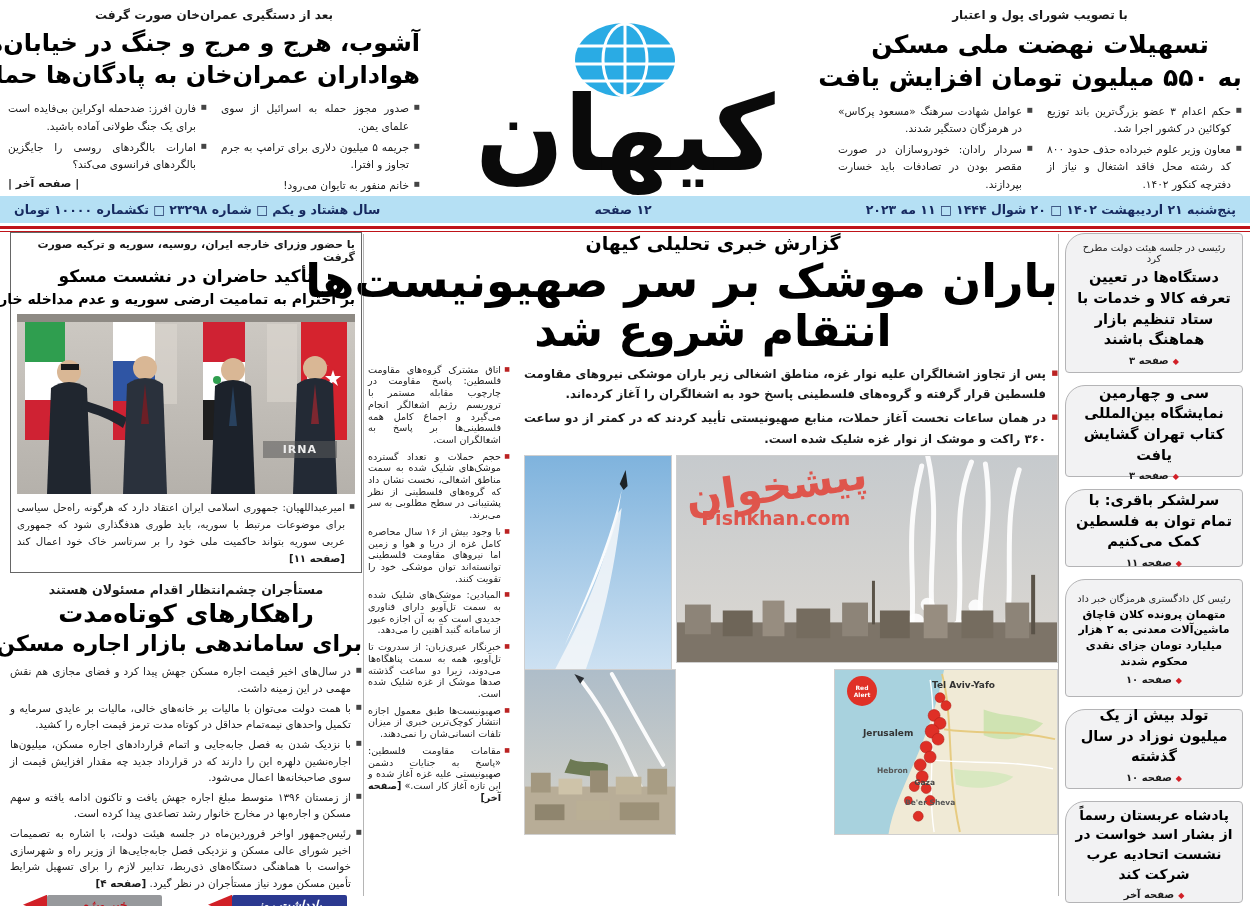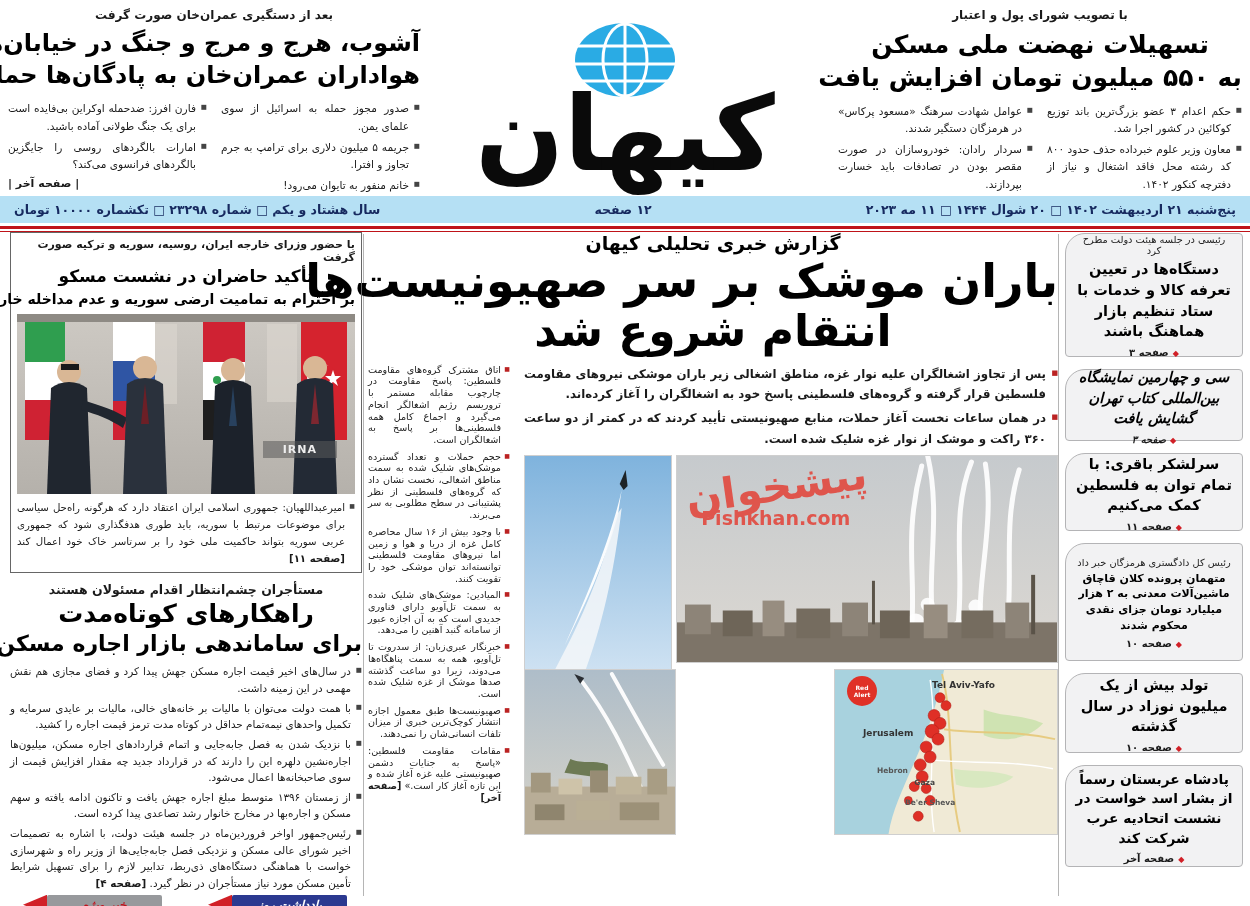--- a/index.html
+++ b/index.html
@@ -146,39 +146,39 @@
     <span>پنج‌شنبه ۲۱ اردیبهشت ۱۴۰۲ □ ۲۰ شوال ۱۴۴۴ □ ۱۱ مه ۲۰۲۳</span>
     <span>۱۲ صفحه</span>
     <span>سال هشتاد و یکم □ شماره ۲۳۲۹۸ □ تکشماره ۱۰۰۰۰ تومان</span>
   </div>
   <div id="redline"></div>
 
   <div class="vdiv" style="left:363px;top:234px;height:662px;"></div>
   <div class="vdiv" style="left:1058px;top:234px;height:662px;"></div>
 
   <div id="sidebar">
-    <div class="sb-box" style="height:124px;">
+    <div class="sb-box" style="height:140px;">
       <div class="sb-kicker">رئیسی در جلسه هیئت دولت مطرح کرد</div>
       <div class="sb-title">دستگاه‌ها در تعیین تعرفه کالا و خدمات با ستاد تنظیم بازار هماهنگ باشند</div>
       <div class="sb-page"><span class="dia">◆</span><span>صفحه ۳</span></div>
     </div>
-    <div class="sb-box" style="height:72px;font-style:italic;">
+    <div class="sb-box" style="height:92px;">
       <div class="sb-title">سی و چهارمین نمایشگاه بین‌المللی کتاب تهران گشایش یافت</div>
       <div class="sb-page"><span class="dia">◆</span><span>صفحه ۳</span></div>
     </div>
     <div class="sb-box" style="height:78px;">
       <div class="sb-title">سرلشکر باقری: با تمام توان به فلسطین کمک می‌کنیم</div>
       <div class="sb-page"><span class="dia">◆</span><span>صفحه ۱۱</span></div>
     </div>
     <div class="sb-box" style="height:118px;">
       <div class="sb-kicker">رئیس کل دادگستری هرمزگان خبر داد</div>
       <div class="sb-title" style="font-size:11px;">متهمان پرونده کلان قاچاق ماشین‌آلات معدنی به ۲ هزار میلیارد تومان جزای نقدی محکوم شدند</div>
       <div class="sb-page"><span class="dia">◆</span><span>صفحه ۱۰</span></div>
     </div>
-    <div class="sb-box" style="height:80px;">
+    <div class="sb-box" style="height:80px;justify-content:flex-end;">
       <div class="sb-title">تولد بیش از یک میلیون نوزاد در سال گذشته</div>
       <div class="sb-page"><span class="dia">◆</span><span>صفحه ۱۰</span></div>
     </div>
     <div class="sb-box" style="height:102px;">
       <div class="sb-title" style="font-size:13.8px;">پادشاه عربستان رسماً از بشار اسد خواست در نشست اتحادیه عرب شرکت کند</div>
       <div class="sb-page"><span class="dia">◆</span><span>صفحه آخر</span></div>
     </div>
   </div>
 
   <div id="lead">

